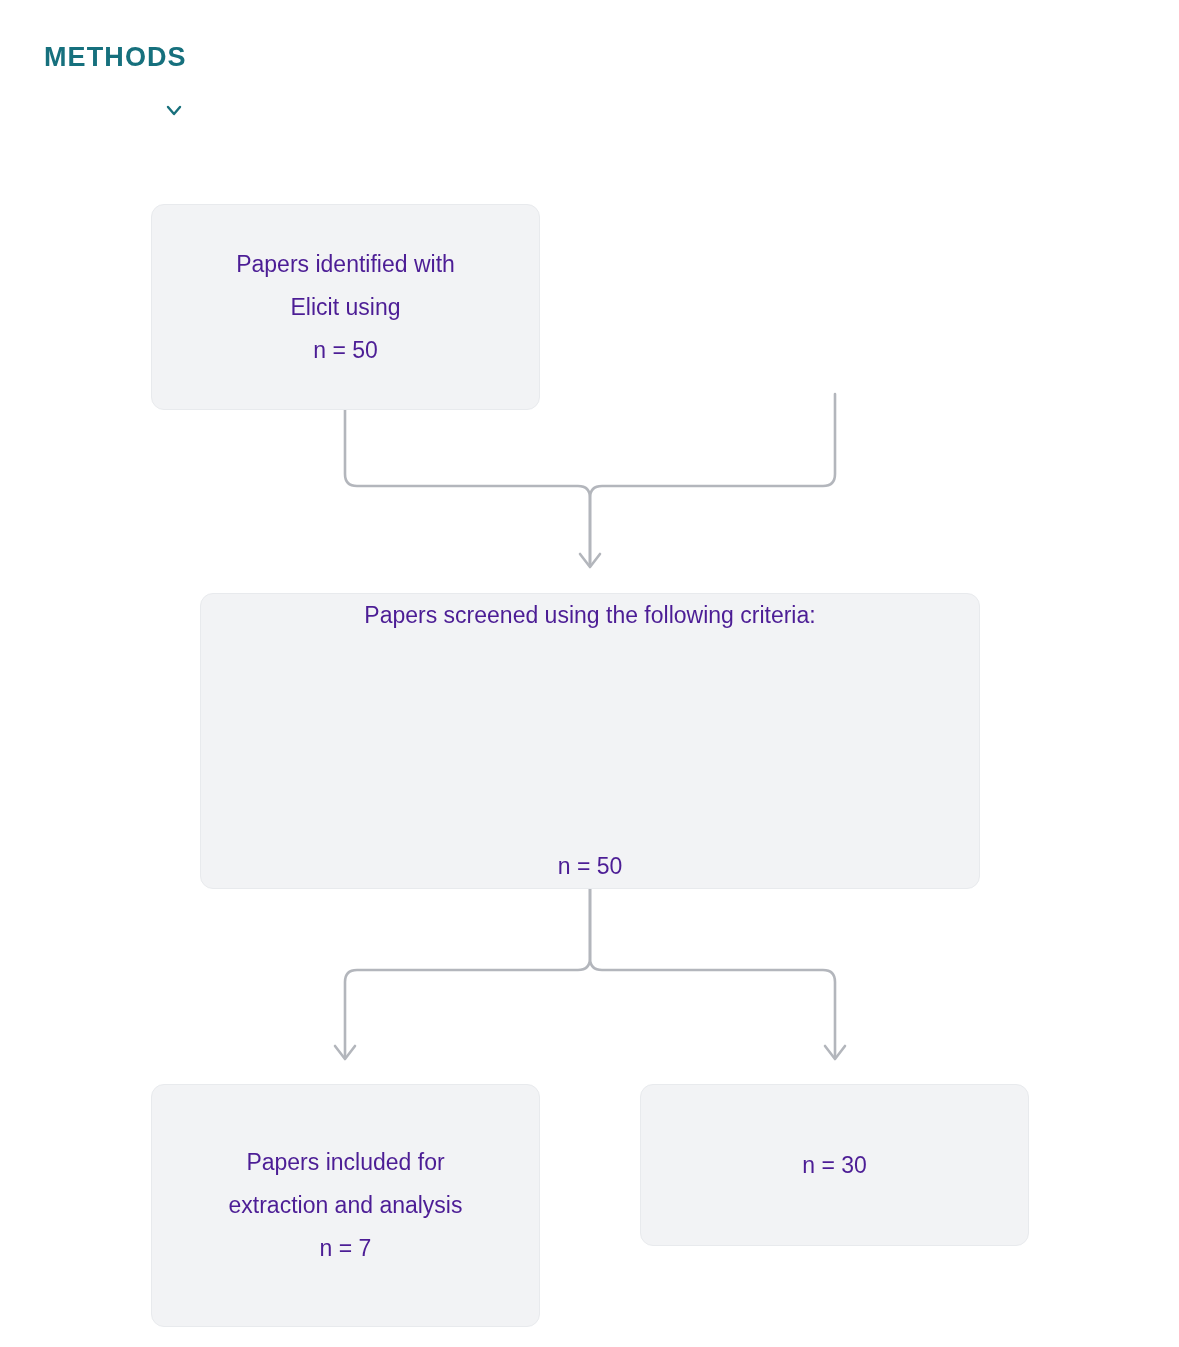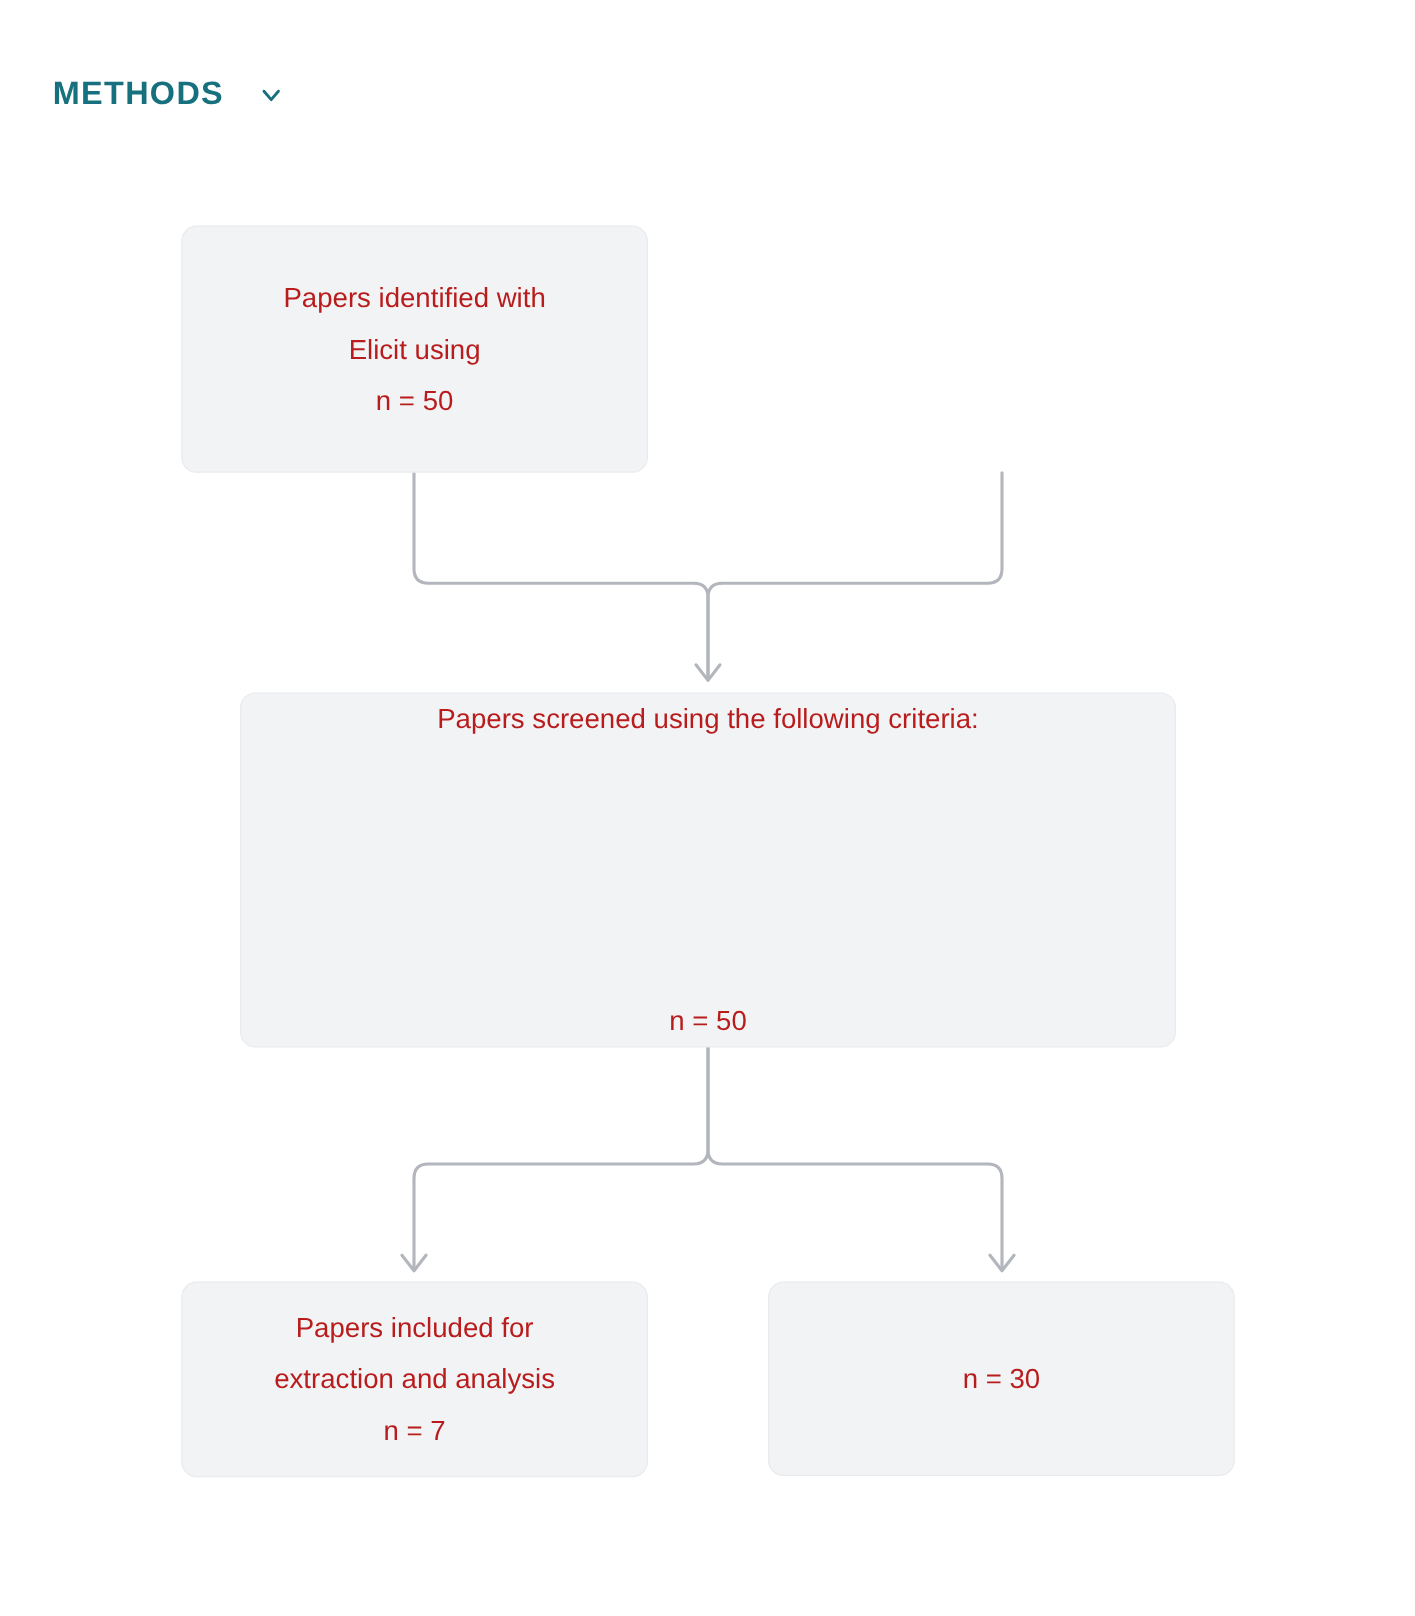--- a/index.html
+++ b/index.html
@@ -22,20 +22,21 @@
   
   .section-header {
     position: absolute;
     left: 44px;
     top: 44px;
     display: flex;
     align-items: flex-end;
     gap: 26px;
     height: 48px;
     cursor: pointer;
+    flex-direction: column;
   }
   .section-title {
     font-size: 27px;
     font-weight: bold;
     letter-spacing: 1.1px;
     color: #16707d;
     line-height: 1;
     white-space: nowrap;
   }
   .chevron-wrap {
@@ -67,34 +68,35 @@
   .node {
     position: absolute;
     background: #f2f3f5;
     border: 1px solid #e8eaed;
     border-radius: 13px;
     display: flex;
     flex-direction: column;
     align-items: center;
     justify-content: center;
     text-align: center;
-    color: #b91c1c;
+    color: #4c1d95;
     font-size: 23px;
     line-height: 43px;
     padding: 0 16px;
+    margin-top: 16px;
   }
   .node .line { display: block; white-space: nowrap; }
   .node .count { display: block; white-space: nowrap; }
 
   
   #node-identified  { left: 151px; top: 188px;  width: 389px; height: 206px; }
   #node-uploaded    { left: 640px; top: 188px;  width: 389px; height: 206px; }
   #node-screened    { left: 200px; top: 577px;  width: 780px; height: 296px;
                       padding: 0 28px; justify-content: space-between; }
-  #node-included    { left: 151px; top: 1068px; width: 389px; height: 163px; }
+  #node-included    { left: 151px; top: 1068px; width: 389px; height: 243px; }
   #node-screenedout { left: 640px; top: 1068px; width: 389px; height: 162px; }
 
   #node-screened .line { white-space: normal; }
 </style>
 </head>
 <body>
 
 <div id="page">
 
   <div class="section-header">

